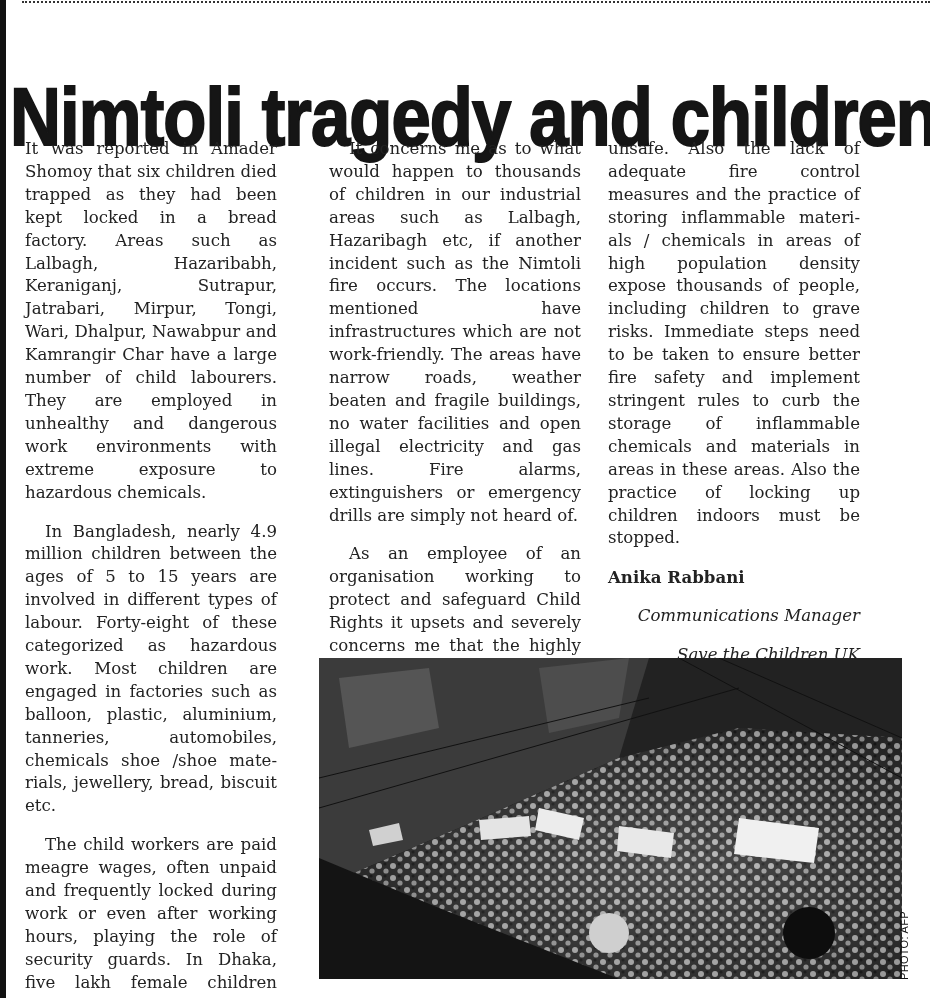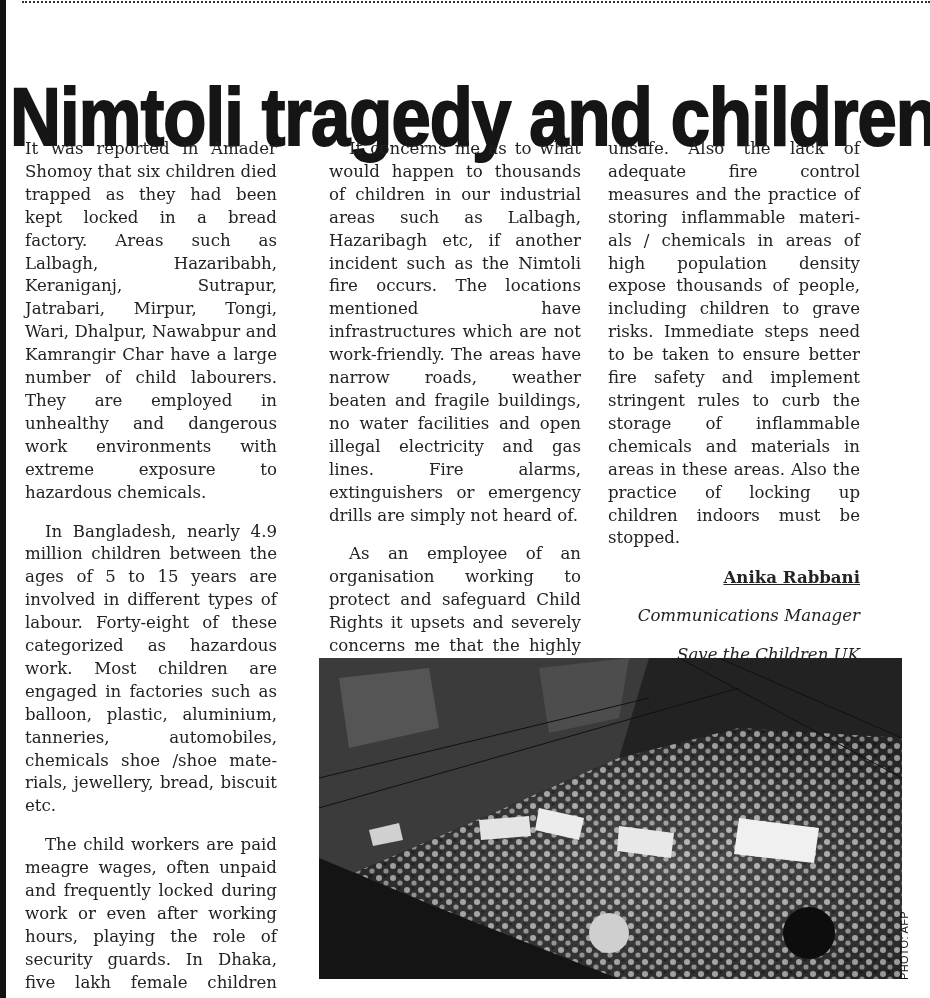--- a/index.html
+++ b/index.html
@@ -26,21 +26,21 @@
   .col {
     position: absolute; top: 122px;
     font-size: 16.6px; line-height: 22.9px; text-align: justify;
     color: #222;
   }
   .col1 { left: 9px; width: 284px; }
   .col2 { left: 313px; width: 284px; }
   .col3 { left: 592px; width: 284px; }
   .col p { margin: 16px; text-indent: 0; hyphens: manual; }
   .col p.ind { text-indent: 20px; }
-  .sig-name { font-weight: bold; text-align: right; text-decoration: underline; }
+  .sig-name { font-weight: bold; text-align: left; }
   .sig-role { font-style: italic; text-align: right; }
   .photo {
     position: absolute; left: 319px; top: 658px; width: 583px; height: 321px;
     background: #1e1e1e; overflow: hidden;
   }
   .photo svg { width: 100%; height: 100%; display: block; }
   .credit {
     position: absolute; left: 898px; top: 980px;
     transform: rotate(-90deg); transform-origin: left top;
     font-family: "Liberation Sans", "DejaVu Sans", sans-serif;

